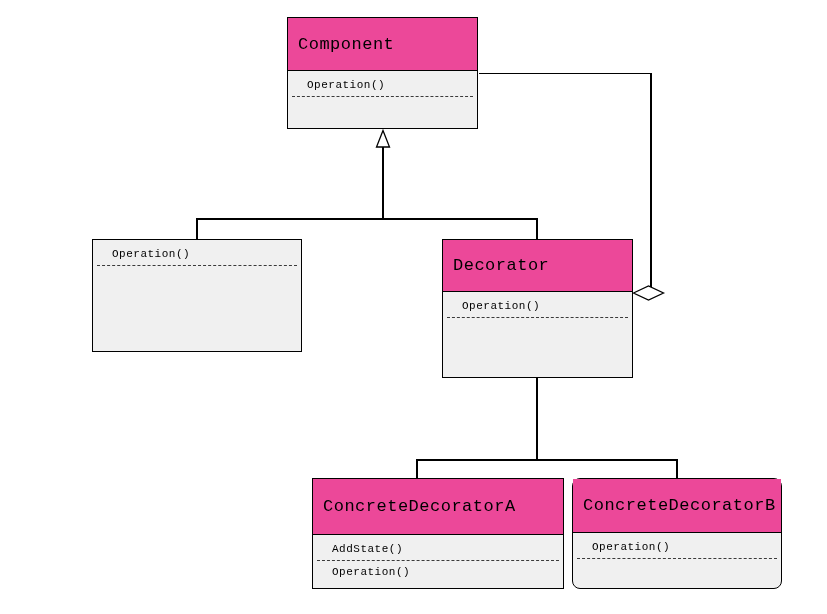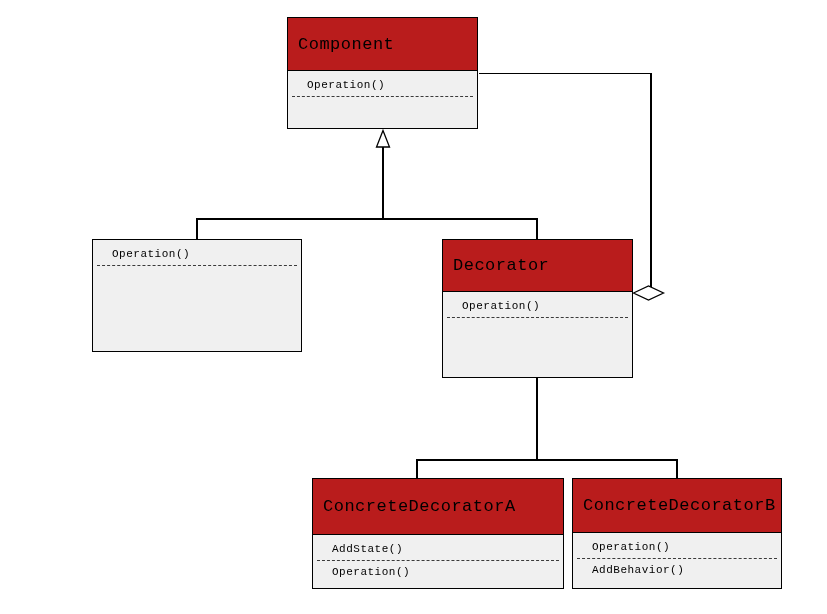--- a/index.html
+++ b/index.html
@@ -20,21 +20,21 @@
   .class-box {
     position: absolute;
     box-sizing: border-box;
     border: 1.5px solid #000;
     background: #f0f0f0;
     display: flex;
     flex-direction: column;
   }
   .class-title {
     box-sizing: border-box;
-    background: #b91c1c;
+    background: #ec4899;
     border-bottom: 1.5px solid #000;
     display: flex;
     align-items: center;
     padding-left: 10px;
     font-size: 17px;
     letter-spacing: 0.5px;
     white-space: nowrap;
   }
   .class-methods {
     flex: 1;
@@ -58,21 +58,21 @@
   }
   
   #box-component          { left: 287px; top: 17px;  width: 191px; height: 112px; }
   #box-component .class-title { height: 53px; }
   #box-concretecomponent  { left: 92px;  top: 239px; width: 210px; height: 113px; }
   #box-concretecomponent .class-title { height: 52px; }
   #box-decorator          { left: 442px; top: 239px; width: 191px; height: 139px; }
   #box-decorator .class-title { height: 52px; }
   #box-concretedecoratora { left: 312px; top: 478px; width: 252px; height: 111px; }
   #box-concretedecoratora .class-title { height: 56px; }
-  #box-concretedecoratorb { left: 572px; top: 478px; width: 210px; height: 111px; }
+  #box-concretedecoratorb { left: 572px; top: 478px; width: 210px; height: 111px; border-radius: 8px; }
   #box-concretedecoratorb .class-title { height: 54px; }
 </style>
 </head>
 <body>
 
 <div class="canvas">
 
   <svg class="connectors" viewBox="0 0 827 614" xmlns="http://www.w3.org/2000/svg">
 
     <g stroke="#000" stroke-width="1.2" fill="none" shape-rendering="crispEdges">
@@ -129,17 +129,16 @@
       <div class="dashed-sep"></div>
       <div class="method-row">Operation()</div>
     </div>
   </div>
 
   <div class="class-box" id="box-concretedecoratorb">
     <div class="class-title">ConcreteDecoratorB</div>
     <div class="class-methods">
       <div class="method-row">Operation()</div>
       <div class="dashed-sep"></div>
-      <div class="method-row">AddBehavior()</div>
     </div>
   </div>
 
 </div>
 
 </body></html>

